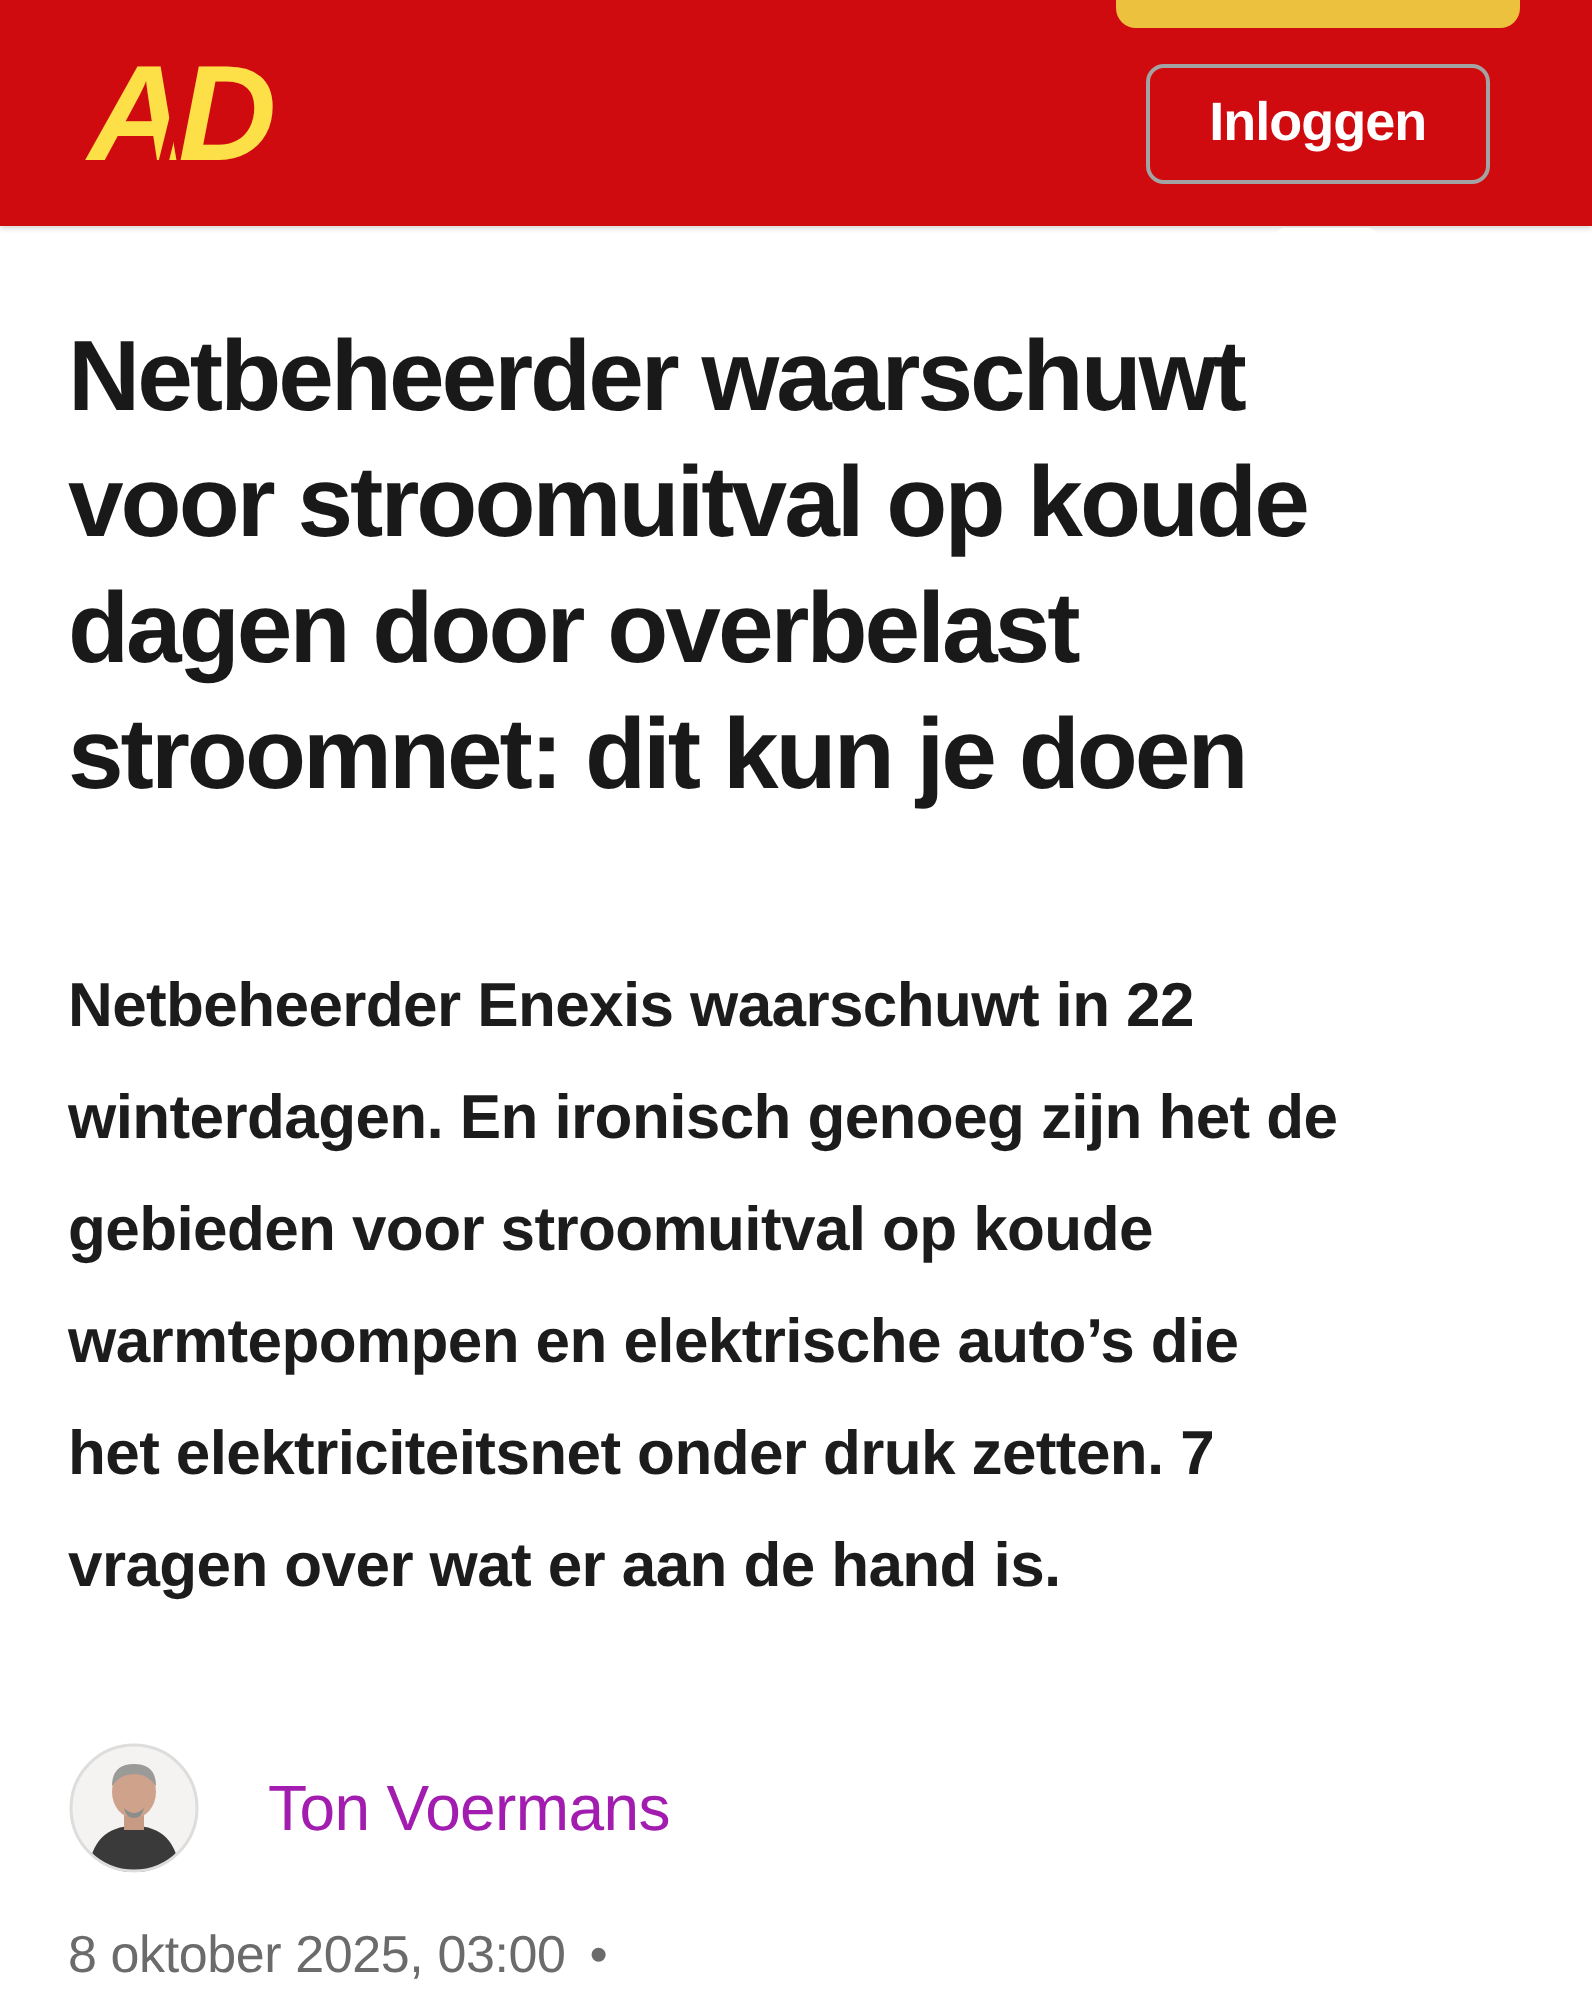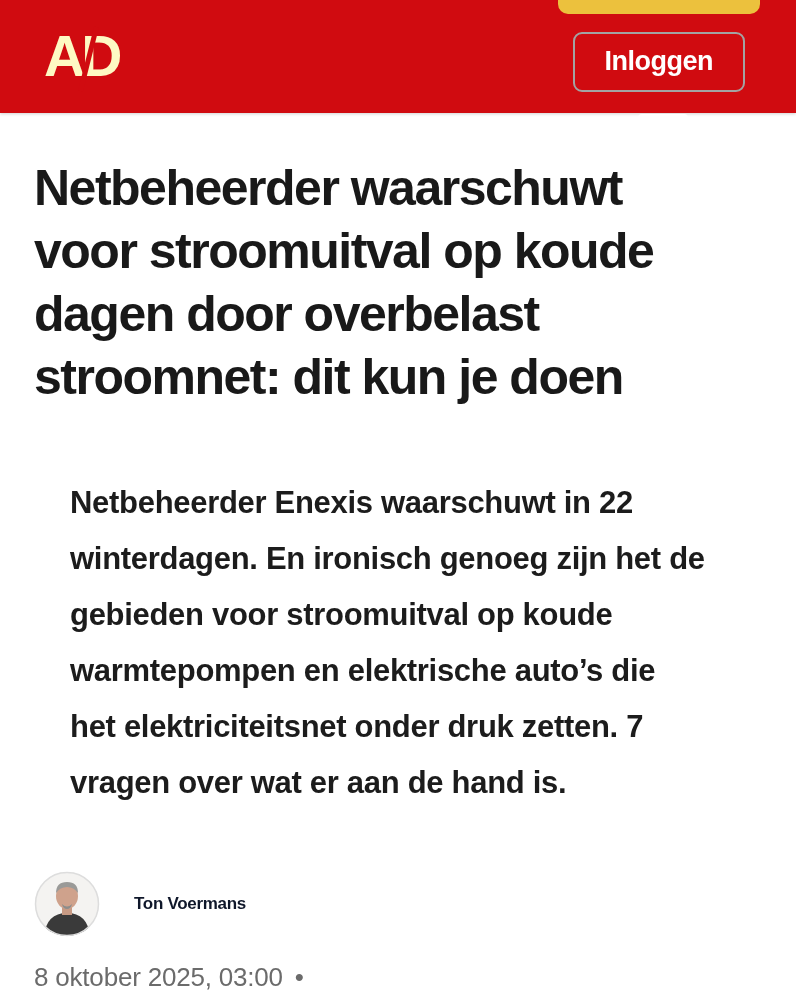--- a/index.html
+++ b/index.html
@@ -16,21 +16,21 @@
   
   .topbar{
     height:113px;background:var(--header-red,#D00B10);
     display:flex;align-items:center;
     padding:0 36px 0 44px;
     box-shadow:0 1px 3px rgba(0,0,0,.18);
   }
   .logo{position:relative;cursor:pointer;line-height:1;flex:0 0 auto;}
   .logo-text{
     font-family:"Liberation Sans",sans-serif;
-    font-weight:900;font-size:57px;color:#fef9c3;
+    font-style:italic;font-weight:900;font-size:68px;color:#fde047;
     letter-spacing:-4px;
   }
   .logo-slash{
     position:absolute;left:42px;top:-2px;width:5px;height:66px;
     background:var(--header-red,#D00B10);transform:rotate(14deg);
   }
   .header-actions{margin-left:auto;display:flex;align-items:center;gap:18px;flex-direction:column;}
   .btn-subscribe{
     height:60px;padding:0 28px;border:none;border-radius:10px;
     background:var(--subscribe-yellow,#ECC13D);
@@ -59,27 +59,27 @@
     letter-spacing:-1.5px;color:var(--headline-text,#191919);
   }
   h1.headline span{display:block;}
 
   .intro{
     margin-top:66px;
     font-family:"Liberation Sans",sans-serif;
     font-weight:700;font-size:31px;line-height:56px;
     letter-spacing:-.3px;color:#1c1c1c;
   }
-  .intro span{display:block;margin-left:36px;}
+  .intro span{display:block;}
 
   
   .author-row{margin-top:60px;display:flex;align-items:center;gap:34px;cursor:pointer;}
   .avatar{width:66px;height:66px;flex:0 0 auto;display:block;}
   .author-name{
-    font-size:17px;font-weight:700;color:#0f172a;letter-spacing:-.3px;
+    font-size:32px;font-weight:400;color:#a21caf;letter-spacing:-.3px;
   }
 
   
   .meta{
     margin-top:25px;
     font-size:26px;color:var(--meta-gray,#6B6B6B);letter-spacing:-.2px;
     display:flex;align-items:center;gap:12px;
   }
   .meta .update{font-weight:700;}
 </style>

